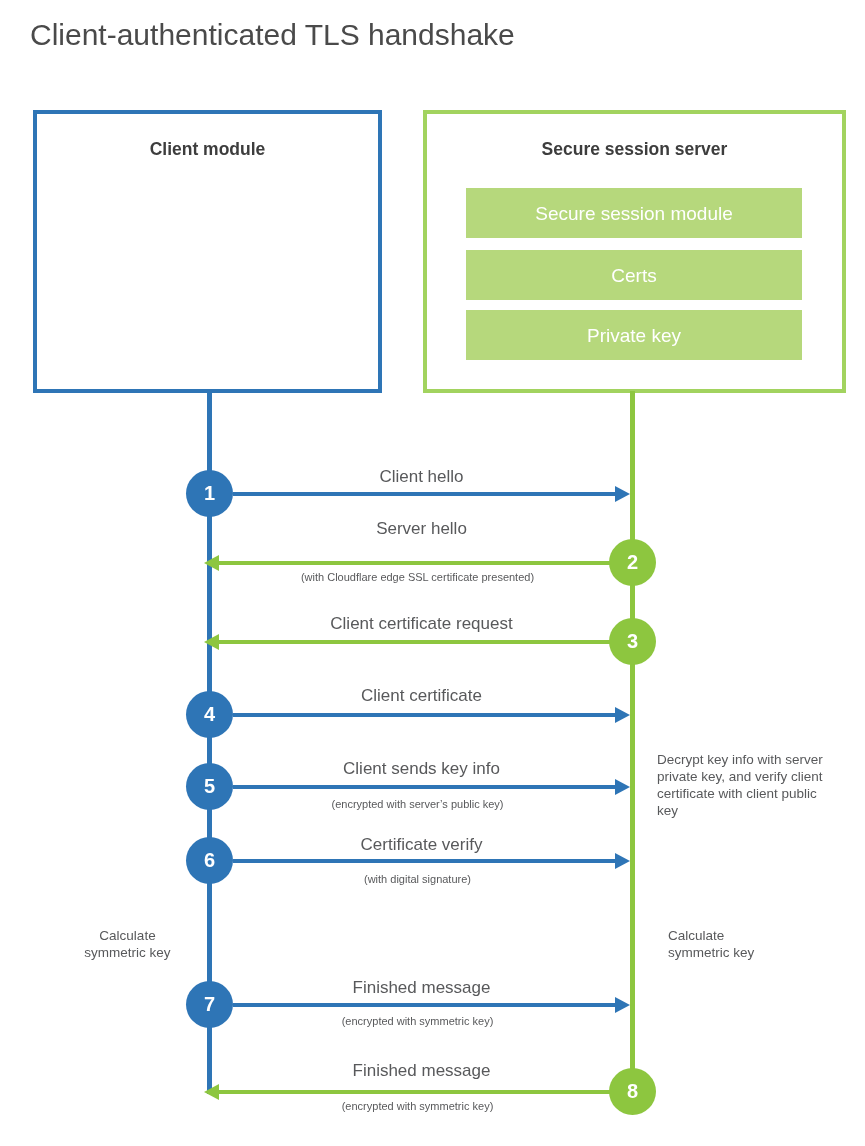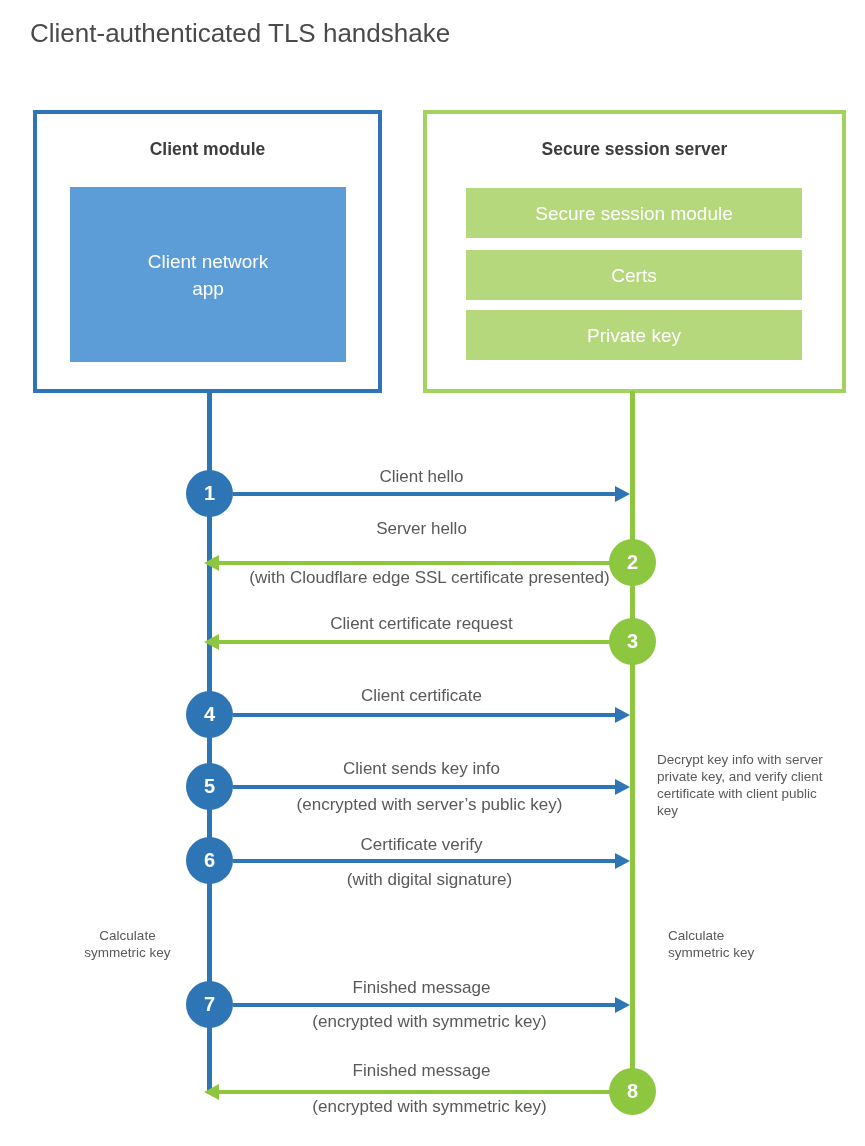--- a/index.html
+++ b/index.html
@@ -2,21 +2,21 @@
 <html style="--blue: #2e75b6; --blue_fill: #5d9dd7; --green: #8dc63f; --green_border: #a2d35f; --green_fill: #b6d87c; --title_color: #4a4a4a; --heading_color: #3d3d3d; --text_gray: #58595b;"><head>
 <meta charset="utf-8">
 <style>
   html,body { margin:0; padding:0; background:#ffffff; }
   .stage {
     position:relative; width:865px; height:1146px; background:#ffffff;
     font-family:"Liberation Sans", sans-serif; overflow:hidden;
   }
   .page-title {
     position:absolute; left:30px; top:18px; margin:0;
-    font-size:26px; font-weight:300; color:var(--title_color);
+    font-size:30px; font-weight:300; color:var(--title_color);
   }
   
   .outline-box { position:absolute; box-sizing:border-box; background:#ffffff; }
   .box-client { left:33px; top:110px; width:349px; height:283px; border:4px solid var(--blue); }
   .box-server { left:423px; top:110px; width:423px; height:283px; border:4px solid var(--green_border); }
   .box-heading {
     position:absolute; text-align:center; font-size:17.5px; font-weight:bold;
     color:var(--heading_color);
   }
   .heading-client { left:33px; top:139px; width:349px; }
@@ -48,41 +48,38 @@
   .arrow.dir-right { color:var(--blue); }
   .arrow.dir-left  { color:var(--green); }
   .arrow.dir-right .head { border-left:15px solid currentColor; }
   .arrow.dir-left  .head { border-right:15px solid currentColor; }
   
   .msg-label {
     position:absolute; left:210px; width:423px; text-align:center;
     font-size:17px; color:var(--text_gray); line-height:22px;
   }
   .msg-sub {
-    position:absolute; left:218px; width:423px; text-align:center;
-    font-size:17px; color:var(--text_gray); line-height:17px;
+    position:absolute; left:206px; width:423px; text-align:center;
+    font-size:11px; color:var(--text_gray); line-height:17px;
   }
   
   .side-note { position:absolute; font-size:13.5px; color:var(--text_gray); line-height:17px; }
   .note-decrypt { left:657px; top:751px; width:170px; text-align:left; }
   .note-calc-left { left:80px; top:927px; width:95px; text-align:center; }
   .note-calc-right { left:668px; top:927px; width:95px; text-align:left; }
 </style>
 </head>
 <body>
 
 <div class="stage">
 
   <h1 class="page-title">Client-authenticated TLS handshake</h1>
 
   <div class="outline-box box-client"></div>
   <div class="box-heading heading-client">Client module</div>
-  <div class="fill-box client-app">
-    <span>Client network app</span>
-  </div>
 
   <div class="outline-box box-server"></div>
   <div class="box-heading heading-server">Secure session server</div>
   <div class="fill-box module-bar bar-1">
     <span>Certs</span>
   </div>
   <div class="fill-box module-bar bar-0">
     <span>Secure session module</span>
   </div>
   <div class="fill-box module-bar bar-2">

